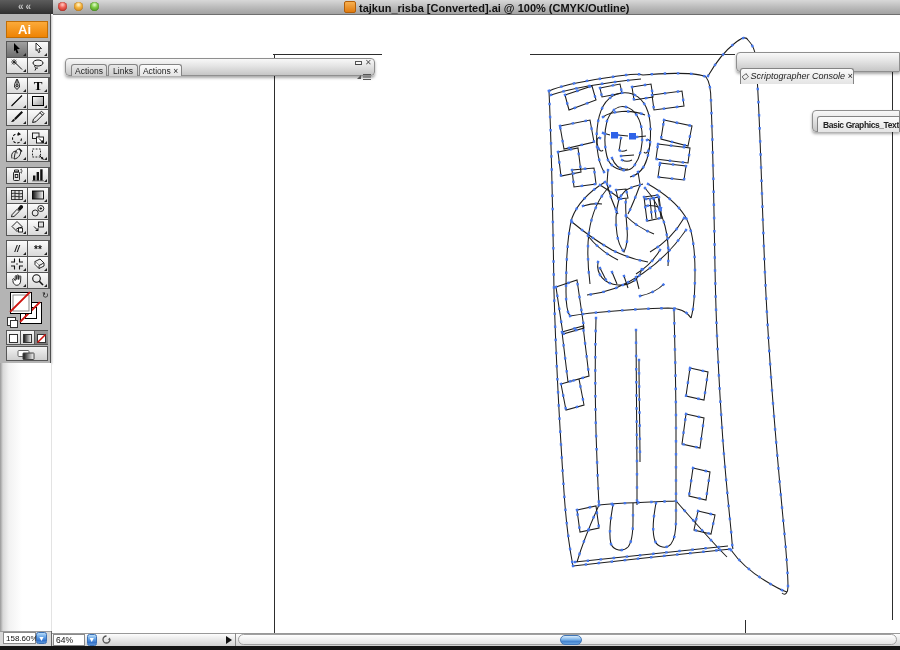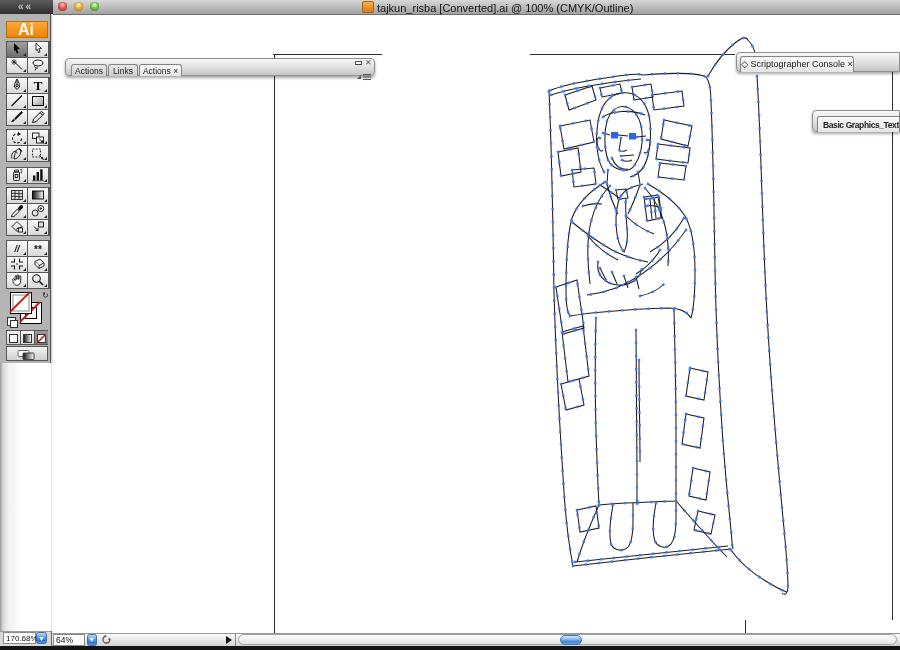--- a/index.html
+++ b/index.html
@@ -6,31 +6,31 @@
 body{width:900px;height:650px;overflow:hidden;position:relative;background:#fff;
   font-family:"Liberation Sans",sans-serif;-webkit-font-smoothing:antialiased;}
 .abs{position:absolute;}
 
 #titlebar{left:53px;top:0;width:847px;height:14px;
   background:linear-gradient(#d8d8d8,#b9b9b9 55%,#a2a2a2);border-bottom:1px solid #6f6f6f;}
 .tl{position:absolute;top:2px;width:9px;height:9px;border-radius:50%;}
 #tlr{left:58px;background:radial-gradient(circle at 50% 30%,#ffb9b3 8%,#ee5f55 40%,#b5241c 95%);box-shadow:inset 0 0 1px #7c120c;}
 #tly{left:74px;background:radial-gradient(circle at 50% 30%,#ffeebb 8%,#f5b43e 40%,#c57b13 95%);box-shadow:inset 0 0 1px #8a5407;}
 #tlg{left:90px;background:radial-gradient(circle at 50% 30%,#d3f5b9 8%,#7ecb44 40%,#3f8a1a 95%);box-shadow:inset 0 0 1px #2c6408;}
-#title{left:362px;top:1px;height:20px;font-size:11px;color:#111;white-space:nowrap;}
+#title{left:344px;top:1px;height:20px;font-size:11px;color:#111;white-space:nowrap;font-weight:bold;}
 #title .doc{display:inline-block;width:10px;height:10px;vertical-align:-1px;margin-right:3px;
   background:linear-gradient(#f7b051,#e07b10);border-radius:2px;border:1px solid #b35f08;}
 
 #toolhead{left:0;top:0;width:53px;height:14px;background:linear-gradient(#5c5c5c,#2f2f2f);
   color:#c4c4c4;font-size:10px;line-height:13px;padding-left:18px;box-sizing:border-box;letter-spacing:2px;font-weight:bold;}
 #toolwell{left:0;top:14px;width:50px;height:349px;background:#b4b4b4;
   border-right:1px solid #4e4e4e;box-shadow:1px 1px 2px rgba(0,0,0,.25);}
 #ailogo{position:absolute;left:6px;top:7px;width:42px;height:17px;
   background:linear-gradient(#fbaa3a,#ee8303);border:1px solid #c06d05;box-sizing:border-box;
-  color:#fff;font-weight:bold;font-size:16px;line-height:15px;padding-left:11px;}
+  color:#fff;font-weight:bold;font-size:13px;line-height:15px;padding-left:11px;}
 .tgroup{position:absolute;left:6px;width:42px;border:1px solid #565656;background:#565656;}
 .trow{display:flex;height:15px;margin-top:1px;}
 .trow:first-child{margin-top:0;}
 .tcell{width:20px;height:15px;background:linear-gradient(#fbfbfb,#d9d9d9);margin-right:1px;position:relative;}
 .tcell:last-child{margin-right:0;}
 .tcell.sel{background:linear-gradient(#a0a0a0,#6e6e6e);}
 .tcell svg{position:absolute;left:50%;top:50%;transform:translate(-50%,-50%);}
 .tcell i{position:absolute;right:1px;bottom:1px;width:0;height:0;
   border-left:3px solid transparent;border-bottom:3px solid #222;}
 
@@ -78,21 +78,21 @@
   box-sizing:border-box;text-align:center;}
 .ptab.act{background:linear-gradient(#fbfbfb,#e4e4e4);}
 #pal1{left:65px;top:58px;width:310px;height:18px;border-radius:4px;}
 #tabA{left:71px;top:64px;width:36px;height:12px;line-height:12px;}
 #tabL{left:108px;top:64px;width:30px;height:12px;line-height:12px;}
 #tabG{left:139px;top:64px;width:43px;height:12px;line-height:12px;}
 #pmin{left:355px;top:60.5px;width:7px;height:4.5px;border:1px solid #555;border-bottom:1.5px solid #444;box-sizing:border-box;background:#f8f8f8;}
 #pclose{left:365px;top:57.5px;font-size:8px;color:#555;}
 #pmenu{left:356px;top:67px;}
 #pal2{left:736px;top:52px;width:164px;height:20px;border-radius:4px 0 0 4px;}
-#tab2{left:740px;top:56px;width:114px;height:16px;line-height:15px;font-size:9px;font-weight:normal;letter-spacing:0;border-radius:3px 3px 0 0;white-space:nowrap;overflow:hidden;padding:0;}
+#tab2{left:740px;top:68px;width:114px;height:16px;line-height:15px;font-size:9px;font-weight:normal;letter-spacing:0;border-radius:3px 3px 0 0;white-space:nowrap;overflow:hidden;padding:0;font-style:italic;}
 #pal3{left:812px;top:110px;width:88px;height:22px;border-radius:4px 0 0 4px;}
 #tab3{left:817px;top:115.5px;width:83px;height:16.5px;line-height:16px;font-size:8.5px;font-weight:bold;letter-spacing:-0.4px;text-align:left;padding-left:5px;border-radius:3px 0 0 0;white-space:nowrap;overflow:hidden;}
 </style>
 </head>
 <body>
 <svg width="0" height="0" style="position:absolute">
     <defs>
       <linearGradient id="grad1" x1="0" y1="0" x2="1" y2="1">
         <stop offset="0" stop-color="#fff"></stop>
         <stop offset="1" stop-color="#999"></stop>
@@ -494,21 +494,21 @@
   </div>
   <div class="abs" id="screenbtn"><svg width="40" height="13" viewBox="0 0 40 13">
         <rect x="11" y="2.5" width="11" height="6" fill="#fff" stroke="#666" rx="1"></rect>
         <rect x="16" y="5" width="11" height="6.5" fill="url(#grad2)" stroke="#444" rx="0.5"></rect>
       </svg></div>
 </div>
 <div class="abs" id="backcanvas"></div>
 <div class="abs" style="left:51px;top:363px;width:1px;height:268px;background:#e3e3e3;"></div>
 
 <div class="abs" id="backzoom"></div>
-<div class="abs" id="backzoomfield">170.68%</div>
+<div class="abs" id="backzoomfield">158.60%</div>
 <div class="abs bluebtn" id="backzoombtn">▼</div>
 <div class="abs" id="statusbar"></div>
 <div class="abs" style="left:51px;top:631px;width:1px;height:15px;background:#666;"></div>
 <div class="abs" id="zoomfield">64%</div>
 <div class="abs bluebtn" id="zoombtn">▼</div>
 <div class="abs" id="clock">
     <svg width="9" height="9" viewBox="0 0 9 9" style="position:absolute;left:0px;top:0px;">
       <path d="M4.5,1 A3.5,3.5 0 1 0 8,4.5" fill="none" stroke="#555" stroke-width="1.3"></path>
       <path d="M8,2.5 L8.3,5 L5.8,4.4 Z" fill="#555"></path>
     </svg>

